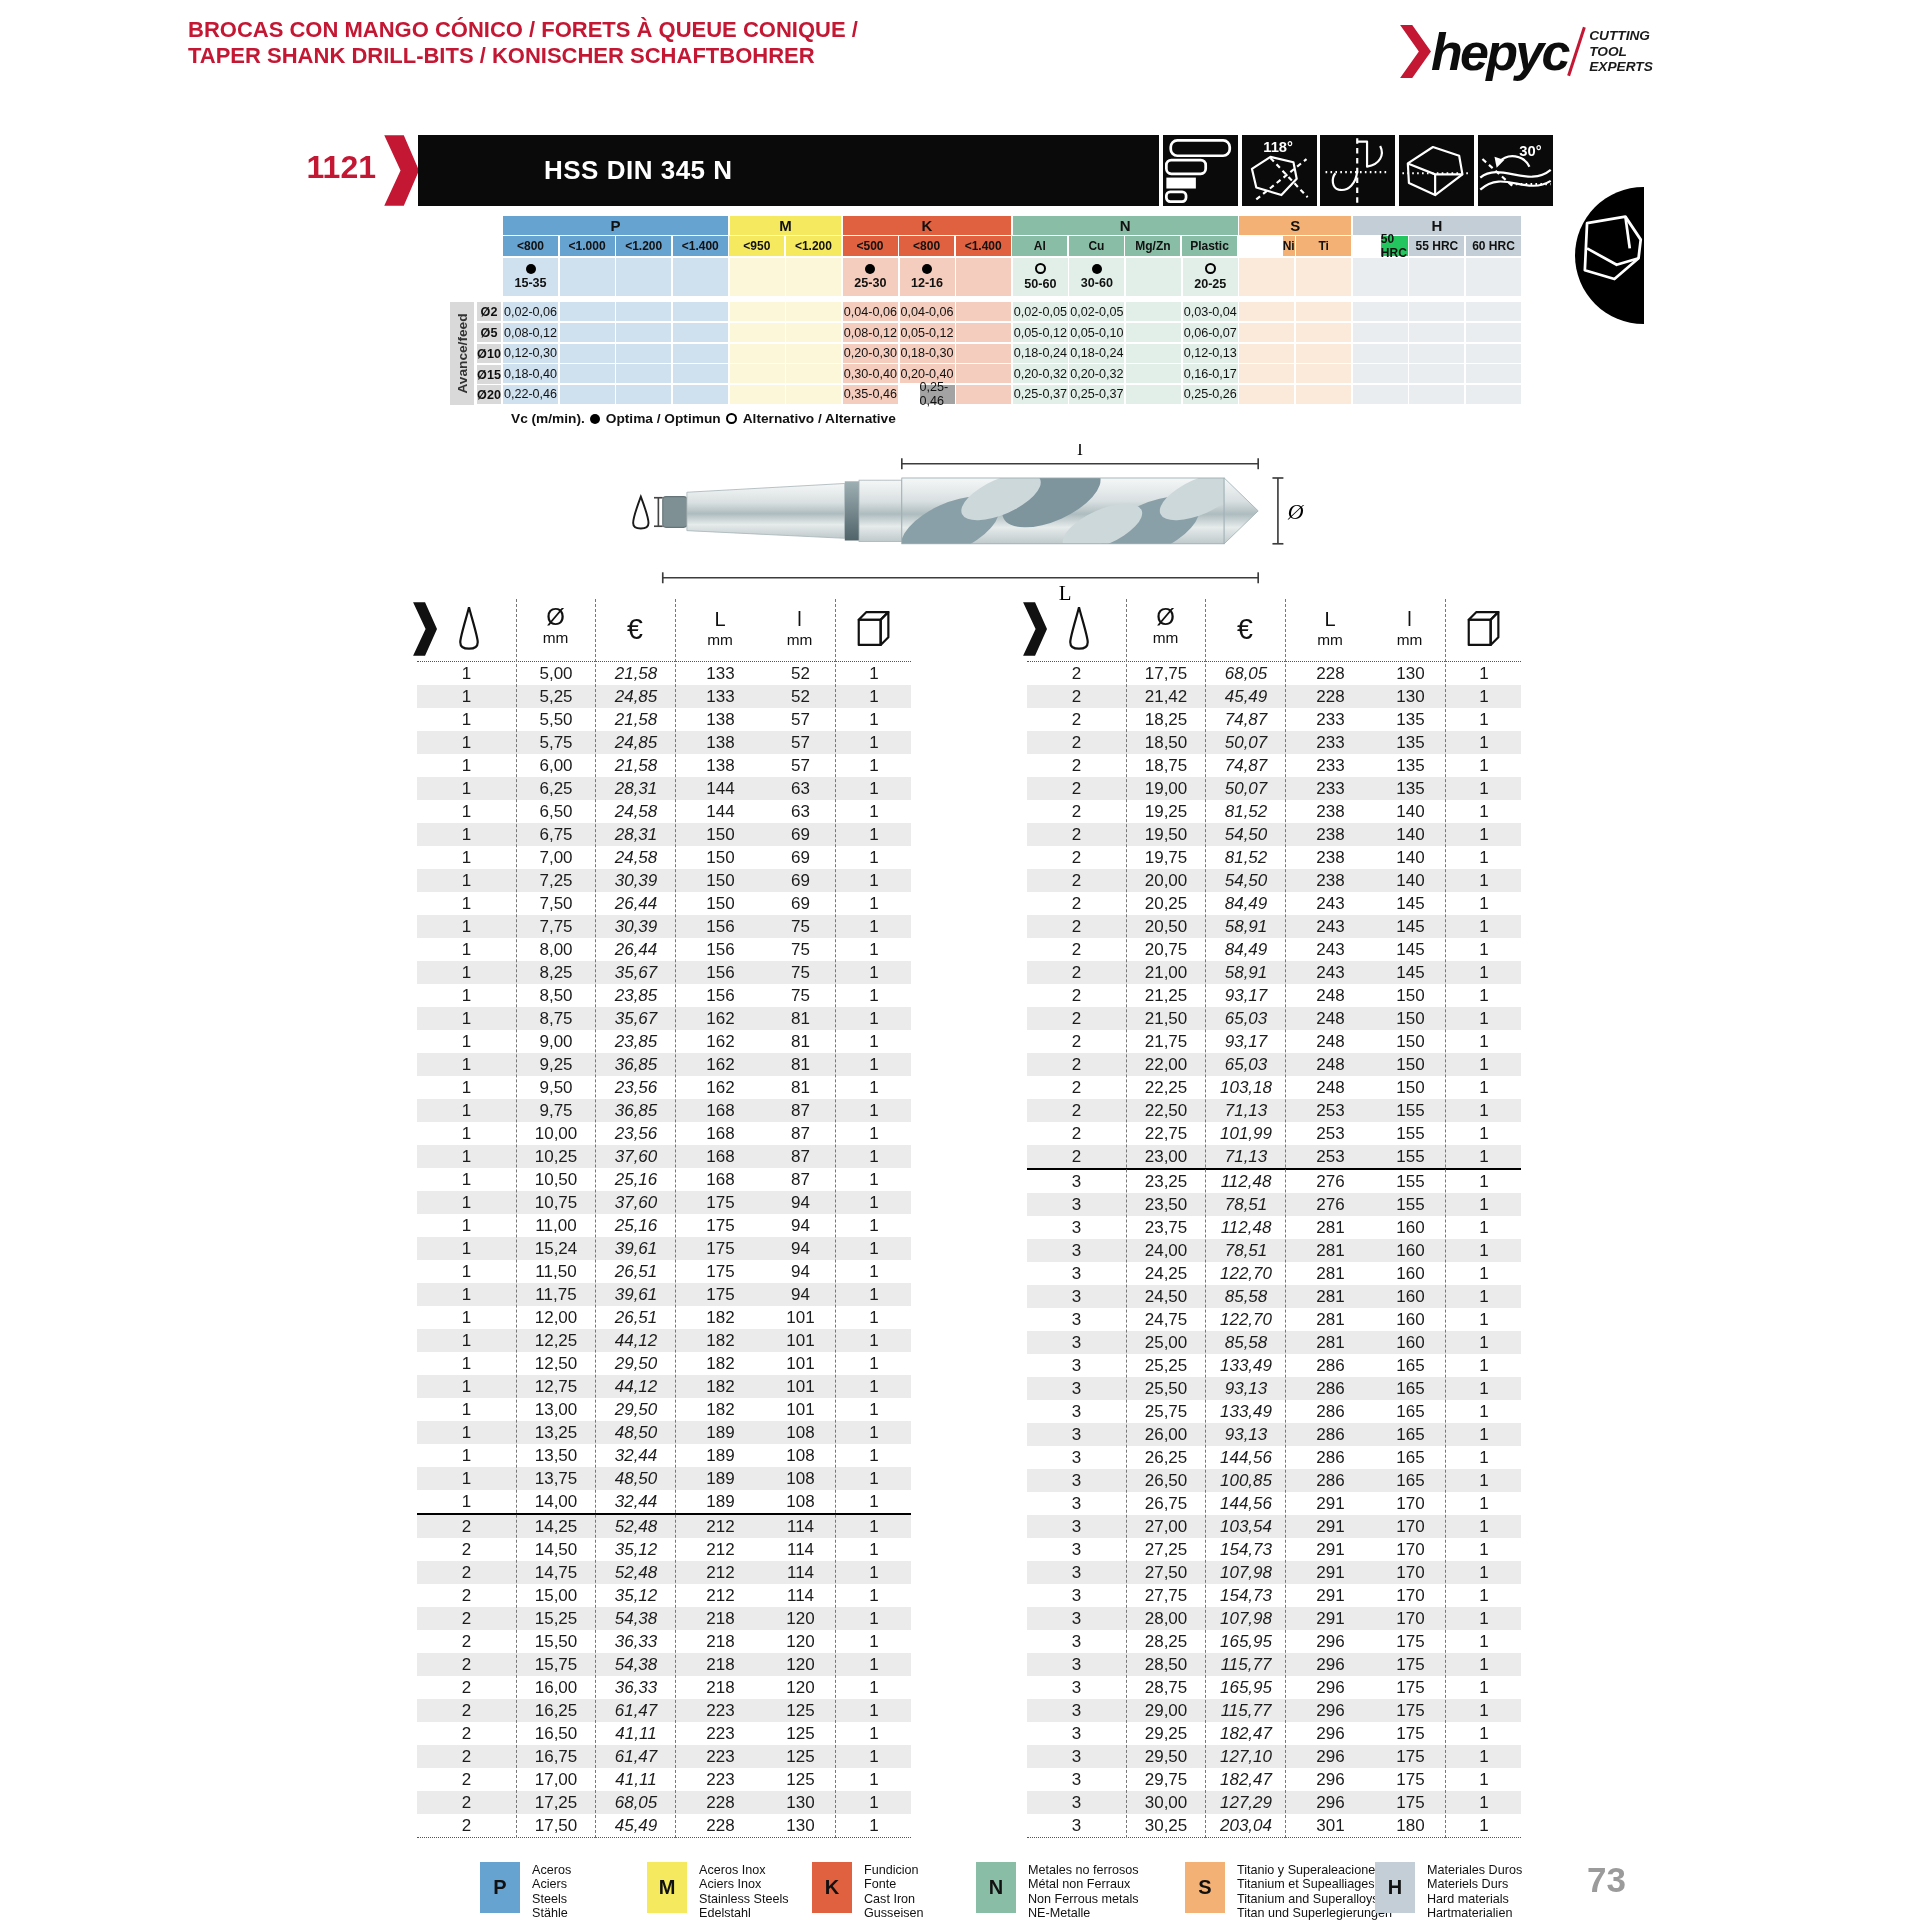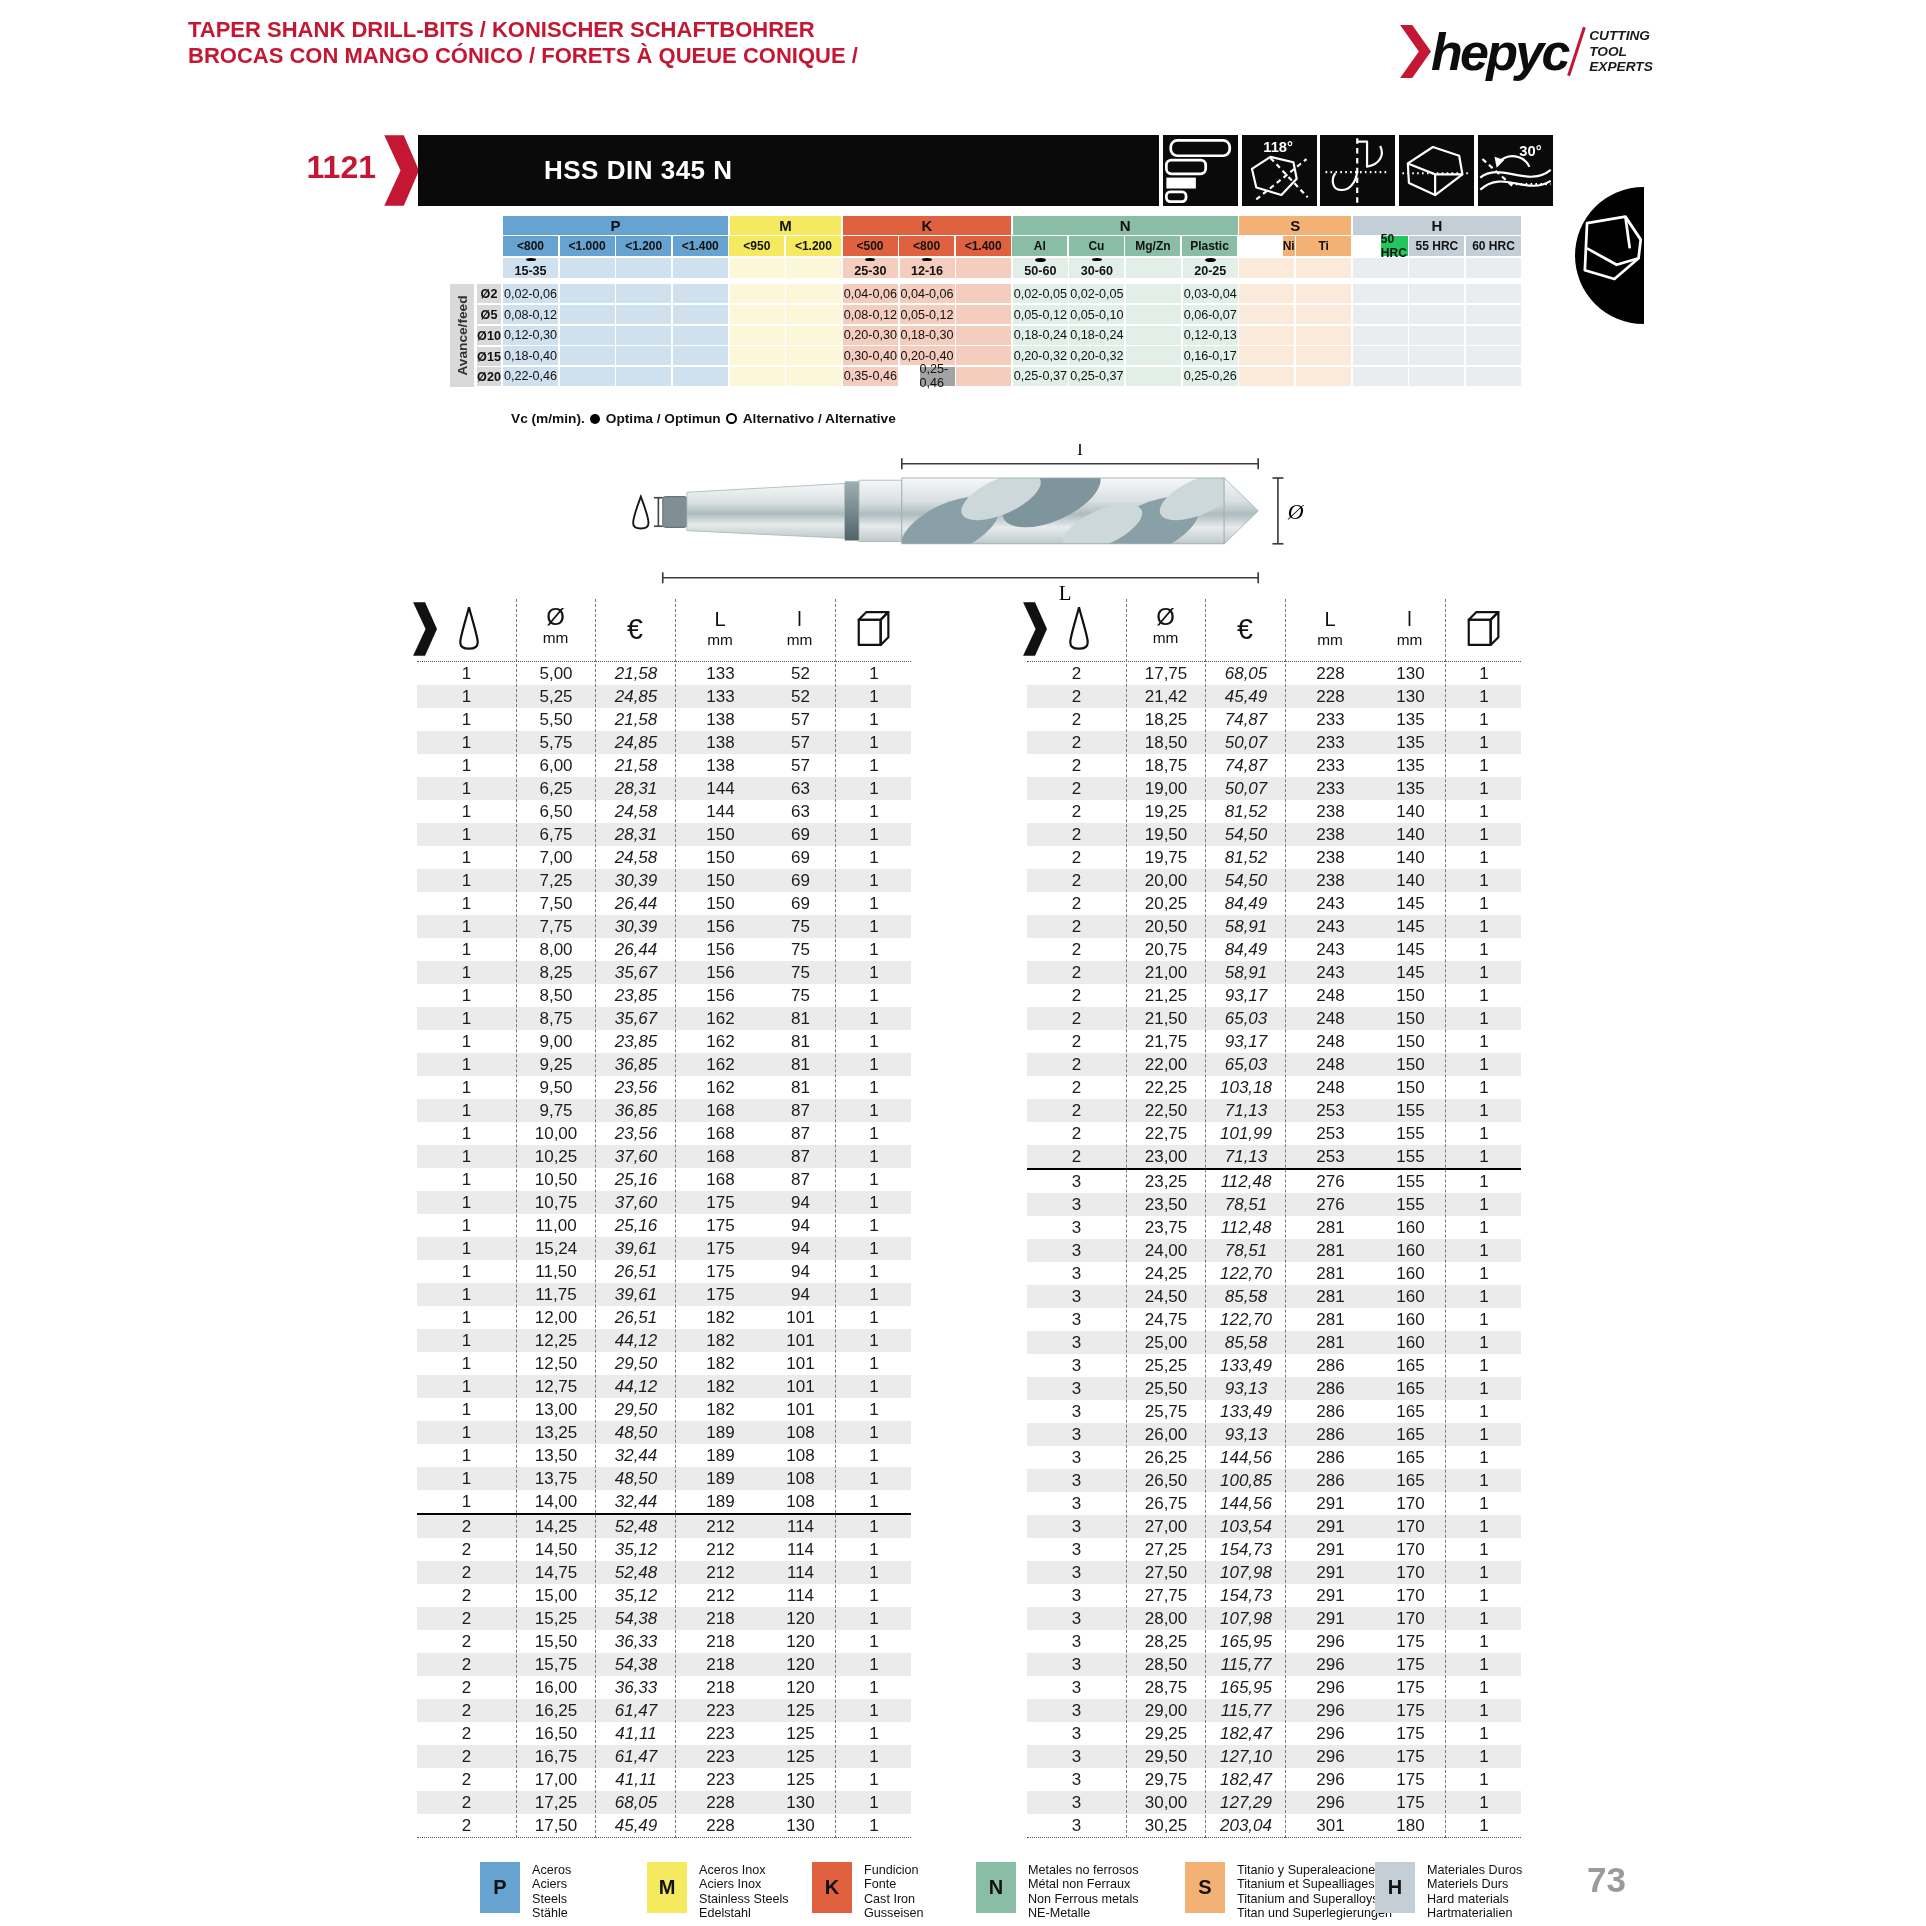--- a/index.html
+++ b/index.html
@@ -20,21 +20,21 @@
   #bicons{position:absolute;right:0;top:0;height:71px;display:flex;background:#fff;gap:3.8px;padding-left:3.8px;}
   .bicon{width:75px;height:71px;background:#0a0a0a;}
   #tab{position:absolute;left:1575px;top:187px;width:69px;height:137px;background:#000;
        border-radius:69px 0 0 69px;}
   
   #speed{position:absolute;left:503px;top:216px;width:1018px;}
   .sp-grid{display:grid;grid-template-columns:repeat(18,1fr);gap:1.6px;margin-bottom:1.6px;}
   .sp-g{display:flex;align-items:center;justify-content:center;font-weight:bold;font-size:15px;height:18.7px;}
   .sp-s{display:flex;align-items:center;justify-content:center;font-weight:bold;font-size:12px;height:20px;}
   .sp-vc{display:flex;flex-direction:column;align-items:center;justify-content:center;gap:2.7px;
-         font-weight:bold;font-size:12.6px;height:20px;}
+         font-weight:bold;font-size:12.6px;height:38px;}
   .dotf{width:10px;height:10px;border-radius:50%;background:#000;}
   .doto{width:7.1px;height:7.1px;border-radius:50%;border:2.2px solid #000;}
   .sp-f{display:flex;align-items:center;justify-content:center;font-size:12.6px;height:19px;}
   #sp-vcwrap{margin-bottom:6.6px;}
   #sp-rows{position:relative;}
   .sp-lab{position:absolute;left:-26px;width:24px;height:19px;background:#d9d9d9;
           display:flex;align-items:center;justify-content:center;font-weight:bold;font-size:12.6px;}
   #avance{position:absolute;left:-53px;top:0;width:24px;height:103px;background:#d9d9d9;
           display:flex;align-items:center;justify-content:center;}
   #avance span{transform:rotate(-90deg);white-space:nowrap;font-weight:bold;font-size:13.7px;color:#333;}
@@ -60,22 +60,22 @@
   .leg{position:absolute;top:1862px;display:flex;gap:12px;}
   .leg-sq{width:40px;height:51px;display:flex;align-items:center;justify-content:center;
           font-weight:bold;font-size:20px;color:#111;}
   .leg-txt{font-size:12.6px;line-height:14.3px;color:#111;padding-top:1.1px;}
   #pageno{position:absolute;left:1587px;top:1860px;font-size:35px;font-weight:bold;color:#9b9b9b;}
 </style>
 </head>
 <body>
 
 <div id="title">
+  <div>BROCAS CON MANGO CÓNICO / FORETS À QUEUE CONIQUE /</div>
   <div>TAPER SHANK DRILL-BITS / KONISCHER SCHAFTBOHRER</div>
-  <div>BROCAS CON MANGO CÓNICO / FORETS À QUEUE CONIQUE /</div>
 </div>
 
 <div id="logo">
   <svg width="32" height="53" viewBox="0 0 58 96">
     <polygon points="2,0 24,0 58,48 24,96 2,96 36,48" fill="#c31733"></polygon>
   </svg>
   <div class="brand">hepyc</div>
   <div class="slash"></div>
   <div class="tag">
     <div>CUTTING</div>

